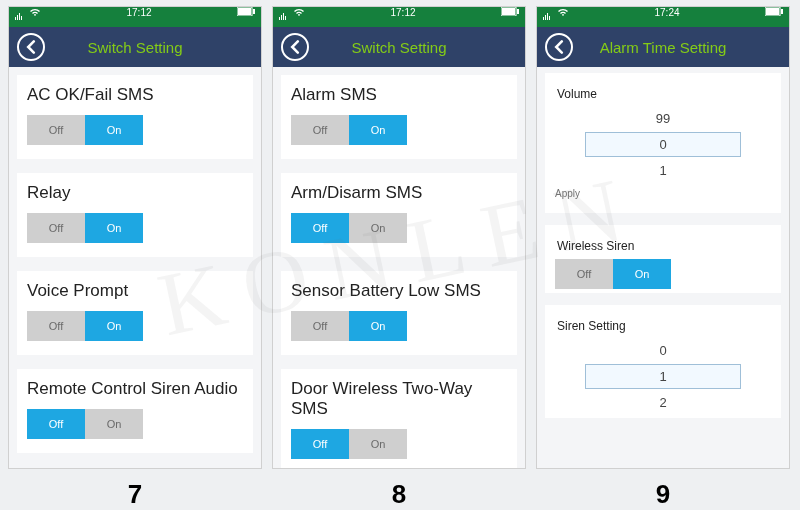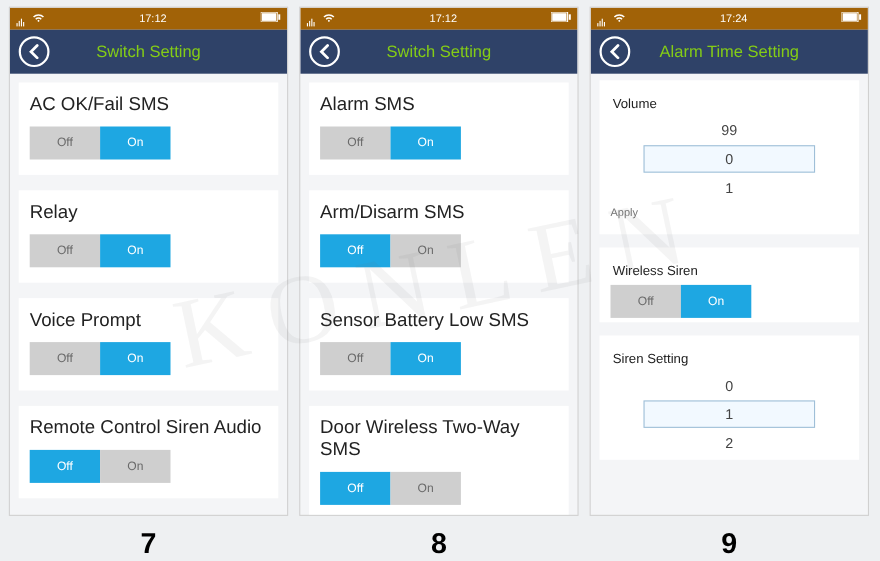--- a/index.html
+++ b/index.html
@@ -20,24 +20,24 @@
     width: 254px;
     height: 463px;
     background: #f4f5f7;
     border: 1px solid #d0d0d0;
     display: flex;
     flex-direction: column;
     overflow: hidden;
   }
   .statusbar {
     height: 20px;
-    background: #a16207;
+    background: #15803d;
     color: #fff;
     display: flex;
-    align-items: center;
+    align-items: flex-start;
     justify-content: space-between;
     padding: 0 6px;
     font-size: 10px;
   }
   .status-left, .status-right { display: flex; align-items: center; gap: 4px; }
   .headerbar {
     height: 40px;
     background: #2f4268;
     color: #84cc16;
     display: flex;
@@ -70,21 +70,21 @@
     margin-bottom: 14px;
     padding: 10px 10px 14px 10px;
   }
   .card-title {
     font-size: 17px;
     color: #222;
     margin-bottom: 10px;
   }
   .toggle {
     display: flex;
-    width: 128px;
+    width: 116px;
     height: 30px;
   }
   .toggle > div {
     flex: 1;
     display: flex;
     align-items: center;
     justify-content: center;
     font-size: 11px;
     cursor: pointer;
   }

